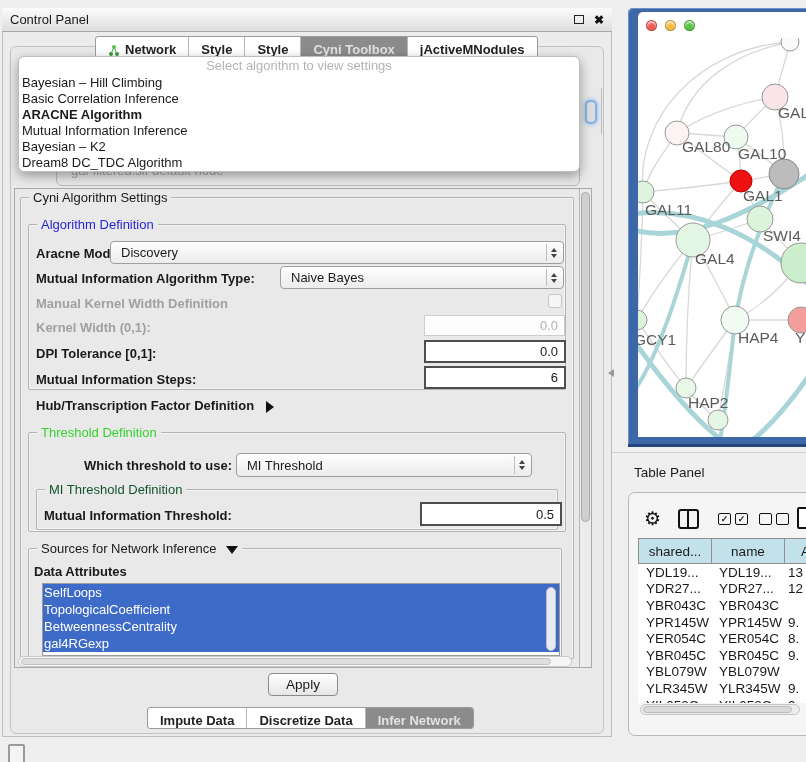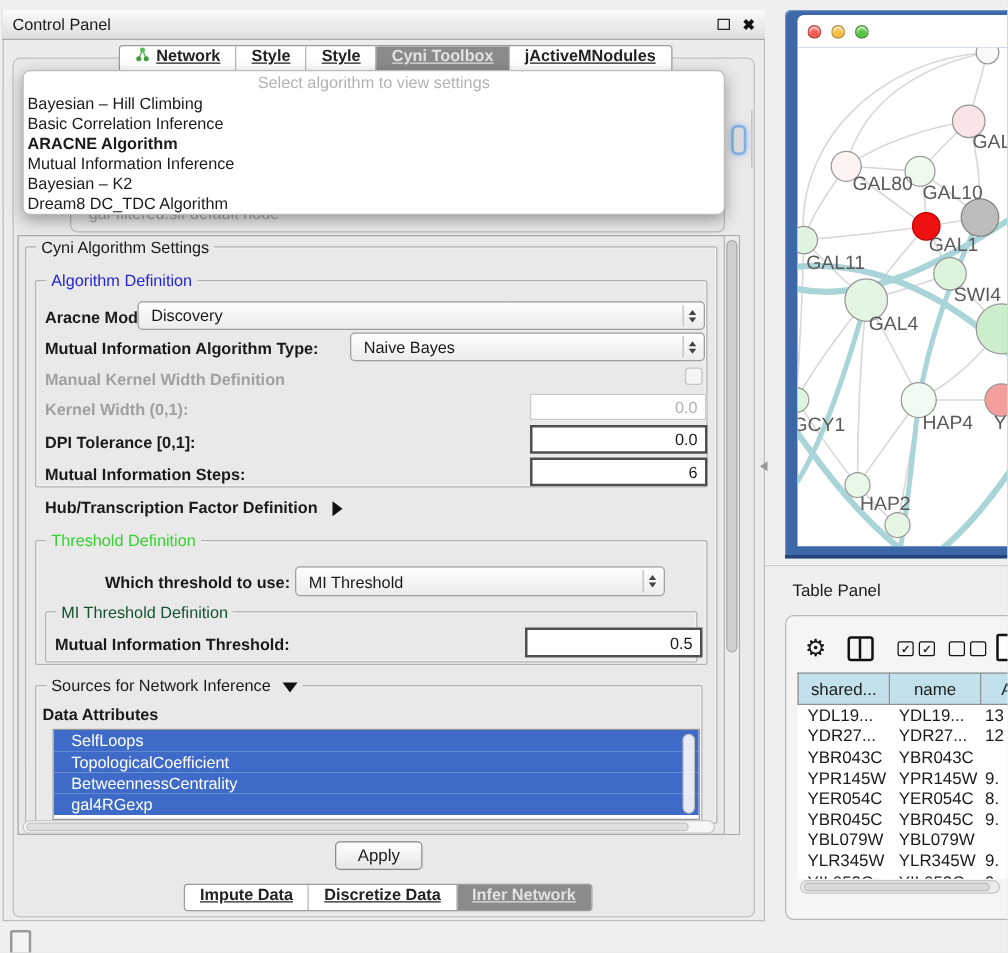--- a/index.html
+++ b/index.html
@@ -14,22 +14,22 @@
   #cp-titlebar { left:2px; top:8px; width:610px; height:24px;
     background:linear-gradient(#fbfbfb,#dedede); border-bottom:1px solid #a8a8a8;
     display:flex; align-items:center; padding:0 8px; font-size:13px; }
   #cp-title { flex:1; }
   .float-ic { width:10px; height:9px; border:1.5px solid #222; margin-right:10px; }
   .close-ic { font-size:12px; font-weight:bold; color:#111; }
 
   
   .tabstrip { display:flex; height:22px; background:#fff; border:1px solid #9c9c9c;
     border-radius:3px; overflow:hidden; font-size:13px; font-weight:bold; }
-  .tab { display:flex; align-items:flex-start; padding:0 12px; border-right:1px solid #b8b8b8;
-    white-space:nowrap; color:#222;text-decoration:underline; }
+  .tab { display:flex; align-items:flex-end; padding:0 12px; border-right:1px solid #b8b8b8;
+    white-space:nowrap; color:#222; }
   .tab:last-child { border-right:none; }
   .tab.sel { background:#8b8b8b; color:#e2e2e2; }
   #top-tabs { left:95px; top:36px; }
   #bottom-tabs { left:147px; top:707px; }
   .nettab-ic { margin-right:5px; display:inline-flex; }
 
   #cp-content { left:10px; top:46px; width:594px; height:688px;
     background:#e9e9e9; border:1px solid #c2c2c2; border-radius:6px; }
 
   
@@ -84,21 +84,21 @@
 
   .tri-right { display:inline-block; width:0; height:0; border-top:6px solid transparent;
     border-bottom:6px solid transparent; border-left:8px solid #111;
     vertical-align:middle; margin-left:8px; }
   .tri-down { display:inline-block; width:0; height:0; border-left:6px solid transparent;
     border-right:6px solid transparent; border-top:8px solid #111;
     vertical-align:middle; margin-left:6px; }
 
   #attr-list { left:42px; top:583px; width:518px; height:73px; background:#fff;
     border:1px solid #9a9a9a; overflow:hidden; }
-  .attr-item { height:17px; line-height:17px; font-size:13px; color:#fff; padding-left:14px; }
+  .attr-item { height:17px; line-height:17px; font-size:13px; color:#fff; padding-left:1px; }
   #attr-vscroll { position:absolute; right:3px; top:3px; width:10px; height:64px;
     background:rgba(250,250,250,.9); border:1px solid #c0c0c0; border-radius:5px; }
 
   #hscroll { left:18px; top:656px; width:554px; height:11px; background:#f6f6f6;
     border:1px solid #c8c8c8; border-radius:6px; }
   #hscroll-thumb { position:absolute; left:2px; top:1px; width:96%; height:7px;
     background:#dedede; border:1px solid #c2c2c2; border-radius:4px; }
 
   #apply-btn { left:268px; top:673px; width:70px; height:23px;
     background:linear-gradient(#ffffff,#e6e6e6); border:1px solid #8a8a8a;

